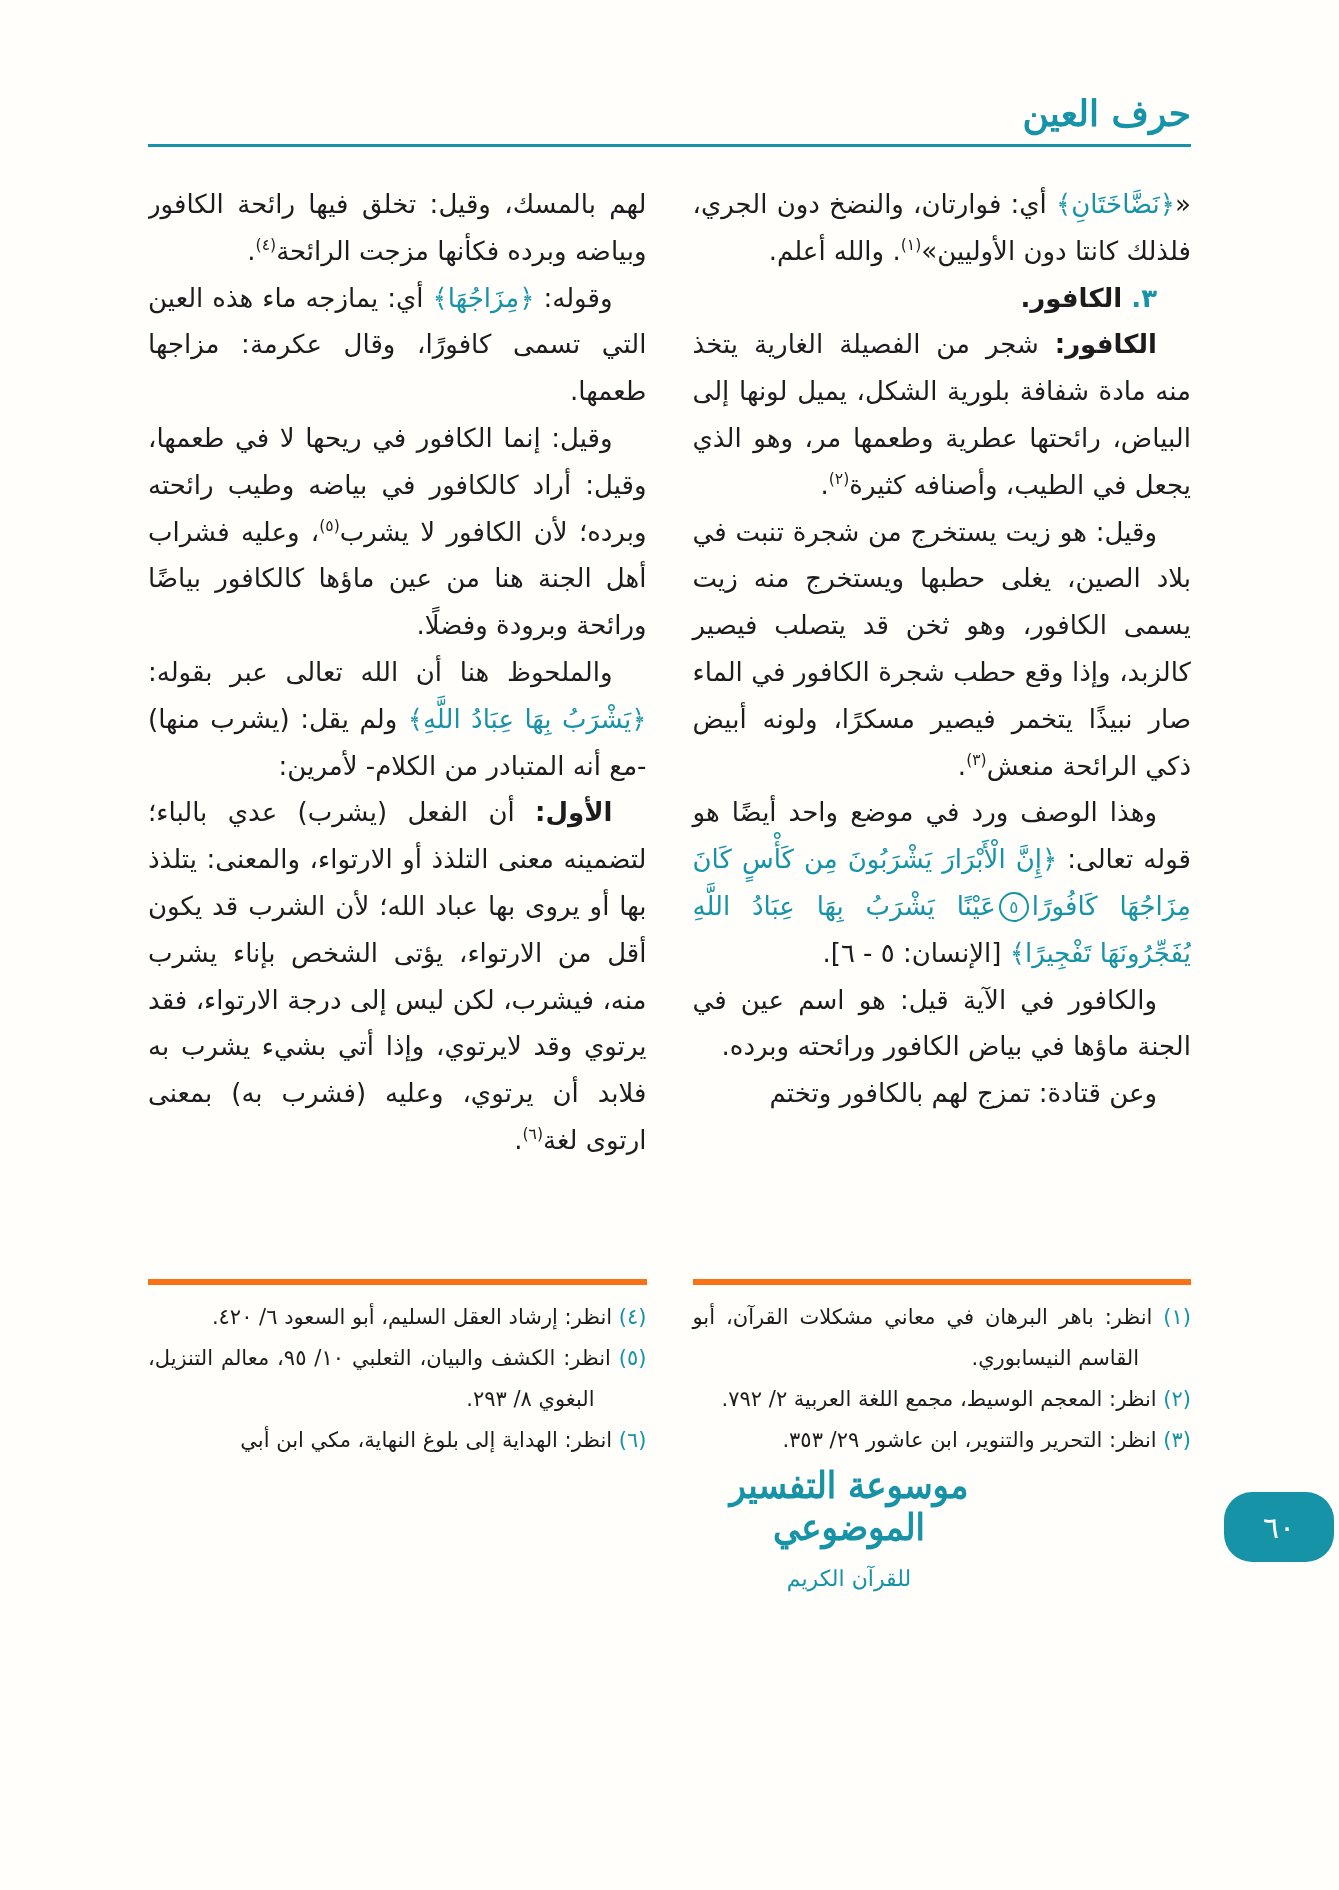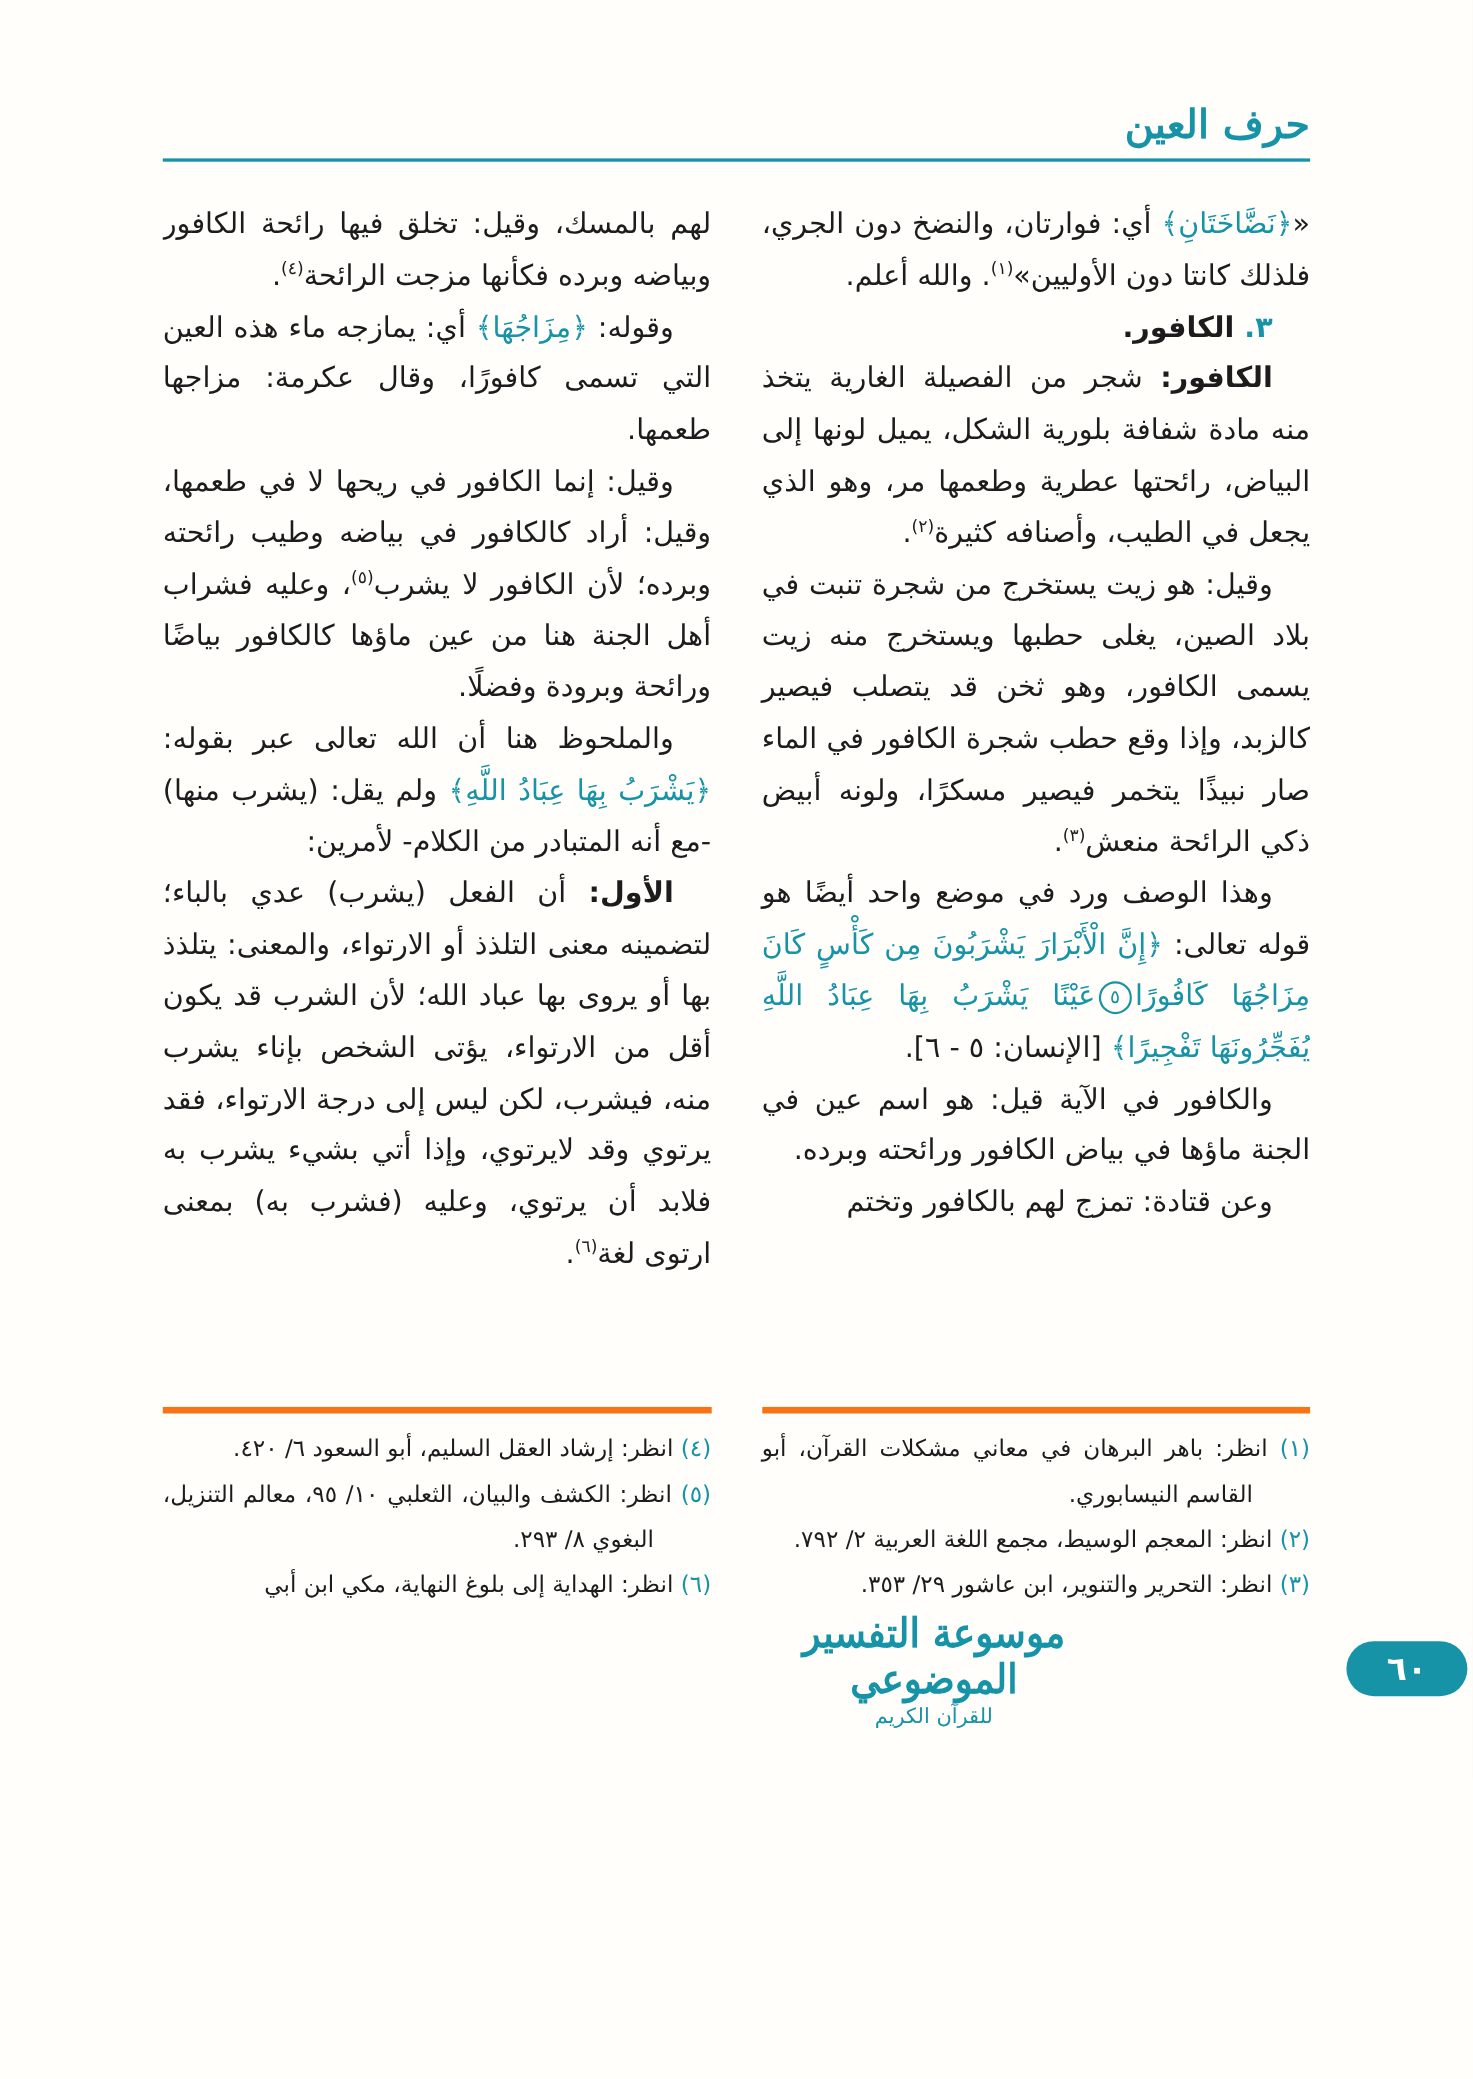--- a/index.html
+++ b/index.html
@@ -85,32 +85,32 @@
   }
   .logo-main{
     font-family:"DejaVu Serif", serif;
     font-weight:bold;
     font-size:34px;
     line-height:1.15;
     transform:scaleY(1.08);
   }
   .logo-sub{
     font-family:"DejaVu Serif", serif;
-    font-size:19px;
-    margin-top:2px;
+    font-size:22px;
+    margin-top:20px;
   }
   .page-number-pill{
     position:absolute;
     top:1492px;
     right:5px;
-    width:110px;height:50px;
+    width:110px;height:70px;
     background:var(--teal);
     border-radius:28px;
     color:#ffffff;
-    font-size:30px;font-weight:bold;
+    font-size:30px;font-weight:normal;
     display:flex;align-items:center;justify-content:center;
   }
 </style>
 </head>
 <body>
 
 <div class="page">
   <div class="content">
 
     <header class="page-header">

